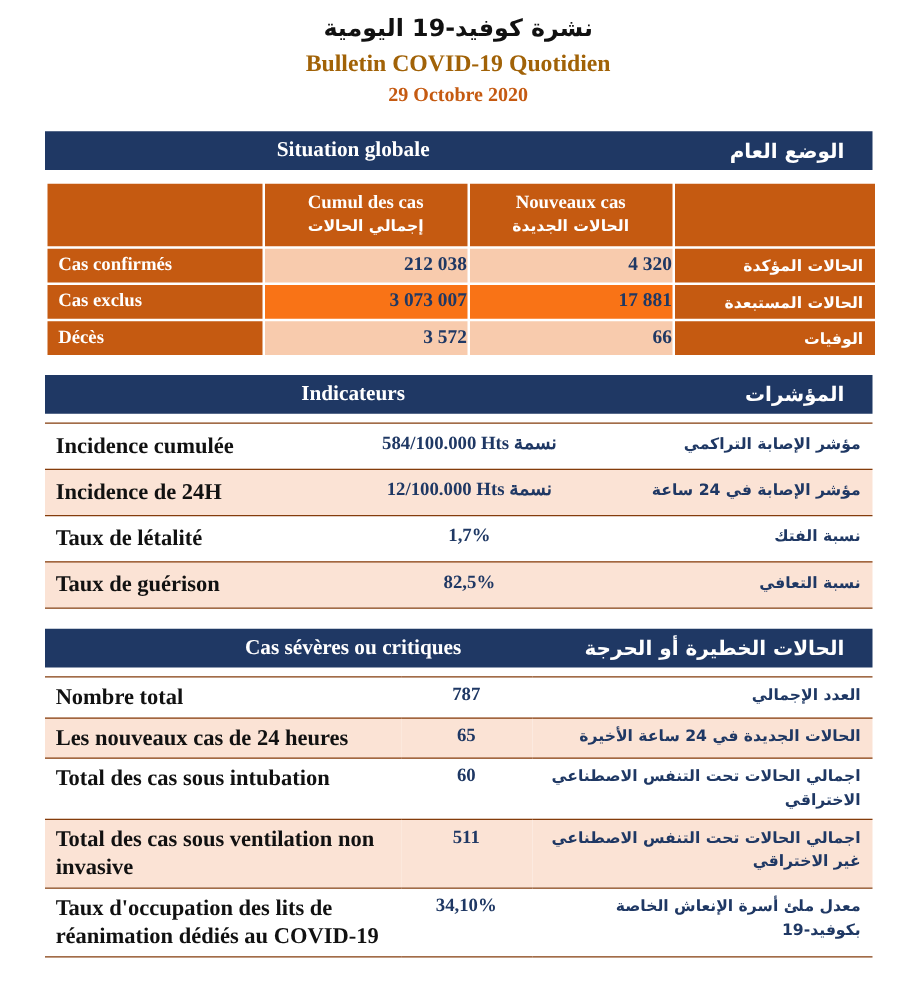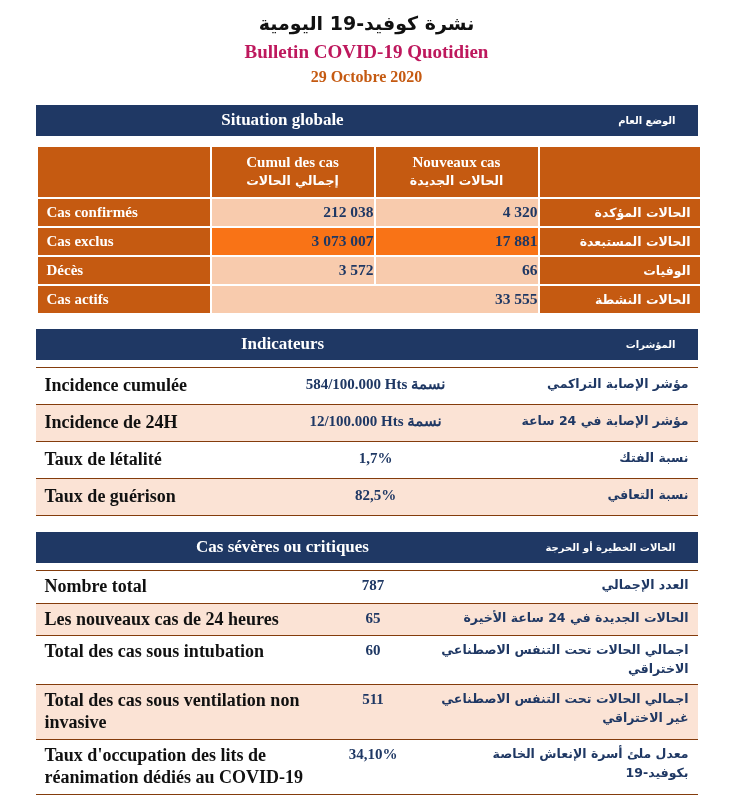--- a/index.html
+++ b/index.html
@@ -34,21 +34,21 @@
     font-weight: bold;
     font-size: 19px;
     color: #111111;
     line-height: 1.25;
     letter-spacing: 0px;
   }
   .title-fr {
     font-family: "Liberation Serif", "DejaVu Serif", serif;
     font-weight: bold;
     font-size: 19px;
-    color: #be185d;
+    color: #a16207;
     margin-top: 5px;
     line-height: 1.2;
   }
   .title-date {
     font-family: "Liberation Serif", "DejaVu Serif", serif;
     font-weight: bold;
     font-size: 16px;
     color: #C55A11;
     margin-top: 3px;
     line-height: 1.2;
@@ -76,21 +76,21 @@
     font-size: 17px;
     font-family: "Liberation Serif", "DejaVu Serif", serif;
     transform: translateX(-84px);
   }
   .band-ar {
     position: absolute;
     right: 22px;
     direction: rtl;
     color: #ffffff;
     font-weight: bold;
-    font-size: 10px;
+    font-size: 16px;
     font-family: "DejaVu Sans", "Liberation Sans", sans-serif;
   }
 
   
   .t1 {
     margin-top: 9px;
     width: 662px;
     border-collapse: separate;
     border-spacing: 2px 2px;
     table-layout: fixed;
@@ -267,25 +267,20 @@
         </tr>
 
         <tr>
           <td class="t1-lbl">Décès</td>
           <td class="t1-val shade-a">3 572</td>
           <td class="t1-val shade-a">66</td>
           <td class="t1-ar">الوفيات</td>
         </tr>
 
 
-        <tr>
-          <td class="t1-lbl">Cas actifs</td>
-          <td class="t1-val shade-a" colspan="2">33 555</td>
-          <td class="t1-ar">الحالات النشطة</td>
-        </tr>
       </tbody>
     </table>
   </div>
 
   <div class="sp-b"></div>
 
   <div class="section">
 
     <div class="band">
       <div class="band-fr">Indicateurs</div>

